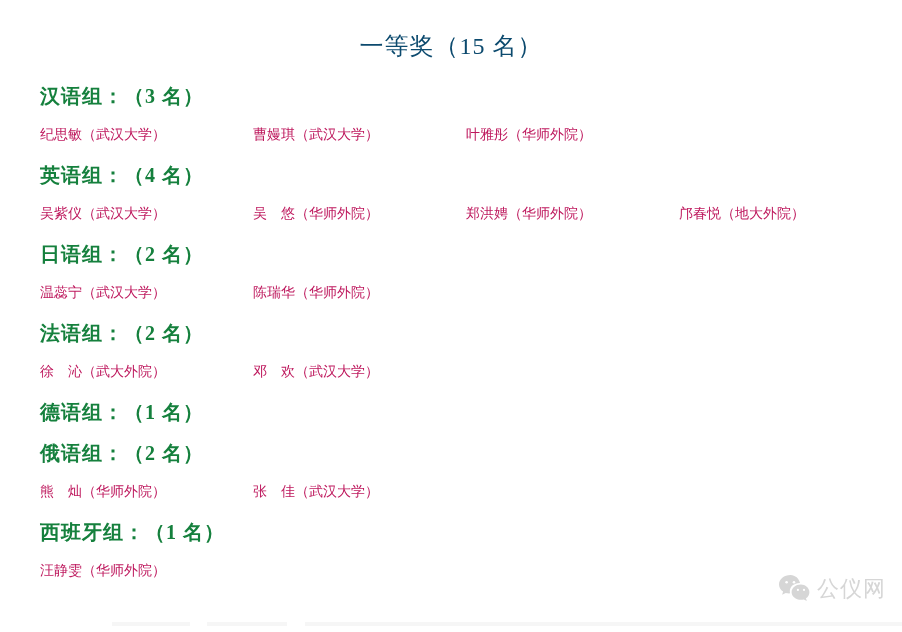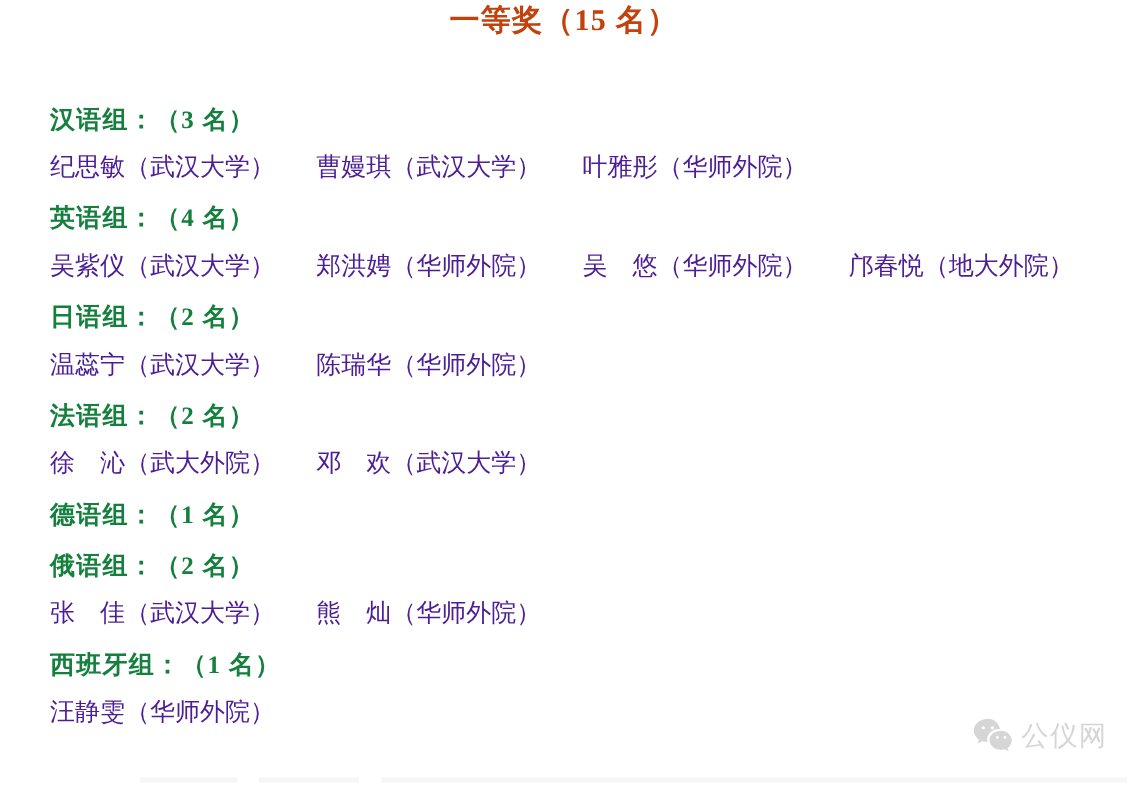--- a/index.html
+++ b/index.html
@@ -6,25 +6,26 @@
   html, body { background: #ffffff; }
   .page {
     position: relative;
     width: 902px;
     height: 632px;
     background: #ffffff;
     overflow: hidden;
     font-family: "Liberation Serif", "DejaVu Serif", serif;
   }
   .title {
+    margin-top: 30px;
     text-align: center;
     font-size: 24px;
-    font-weight: bold;
+    font-weight: normal;
     letter-spacing: 1px;
-    color: #c2410c;
+    color: #0c4a6e;
   }
   .groups {
     position: absolute;
     top: 84px;
     left: 40px;
     right: 10px;
   }
   .group { margin-bottom: 17px; }
   .group-heading {
     font-size: 20px;
@@ -35,23 +36,23 @@
     line-height: 24px;
   }
   .winner-row {
     display: flex;
     flex-wrap: nowrap;
   }
   .winner-cell {
     width: 213px;
     flex: 0 0 213px;
     white-space: nowrap;
-    font-size: 20px;
+    font-size: 14px;
     font-weight: normal;
-    color: #4c1d95;
+    color: #be185d;
     line-height: 23px;
   }
   .watermark {
     position: absolute;
     right: 16px;
     bottom: 28px;
     display: flex;
     gap: 5px;
     color: #d6d6d6;
     font-size: 22px;
@@ -83,22 +84,22 @@
           <span class="winner-cell">纪思敏（武汉大学）</span>
           <span class="winner-cell">曹嫚琪（武汉大学）</span>
           <span class="winner-cell">叶雅彤（华师外院）</span>
         </div>
   </section>
 
   <section class="group">
     <h2 class="group-heading">英语组：（4 名）</h2>
     <div class="winner-row">
           <span class="winner-cell">吴紫仪（武汉大学）</span>
+          <span class="winner-cell">吴　悠（华师外院）</span>
           <span class="winner-cell">郑洪娉（华师外院）</span>
-          <span class="winner-cell">吴　悠（华师外院）</span>
           <span class="winner-cell">邝春悦（地大外院）</span>
         </div>
   </section>
 
   <section class="group">
     <h2 class="group-heading">日语组：（2 名）</h2>
     <div class="winner-row">
           <span class="winner-cell">温蕊宁（武汉大学）</span>
           <span class="winner-cell">陈瑞华（华师外院）</span>
         </div>
@@ -112,22 +113,22 @@
         </div>
   </section>
 
   <section class="group">
     <h2 class="group-heading">德语组：（1 名）</h2>
   </section>
 
   <section class="group">
     <h2 class="group-heading">俄语组：（2 名）</h2>
     <div class="winner-row">
+          <span class="winner-cell">熊　灿（华师外院）</span>
           <span class="winner-cell">张　佳（武汉大学）</span>
-          <span class="winner-cell">熊　灿（华师外院）</span>
         </div>
   </section>
 
   <section class="group">
     <h2 class="group-heading">西班牙组：（1 名）</h2>
     <div class="winner-row">
           <span class="winner-cell">汪静雯（华师外院）</span>
         </div>
   </section>
 </div>

